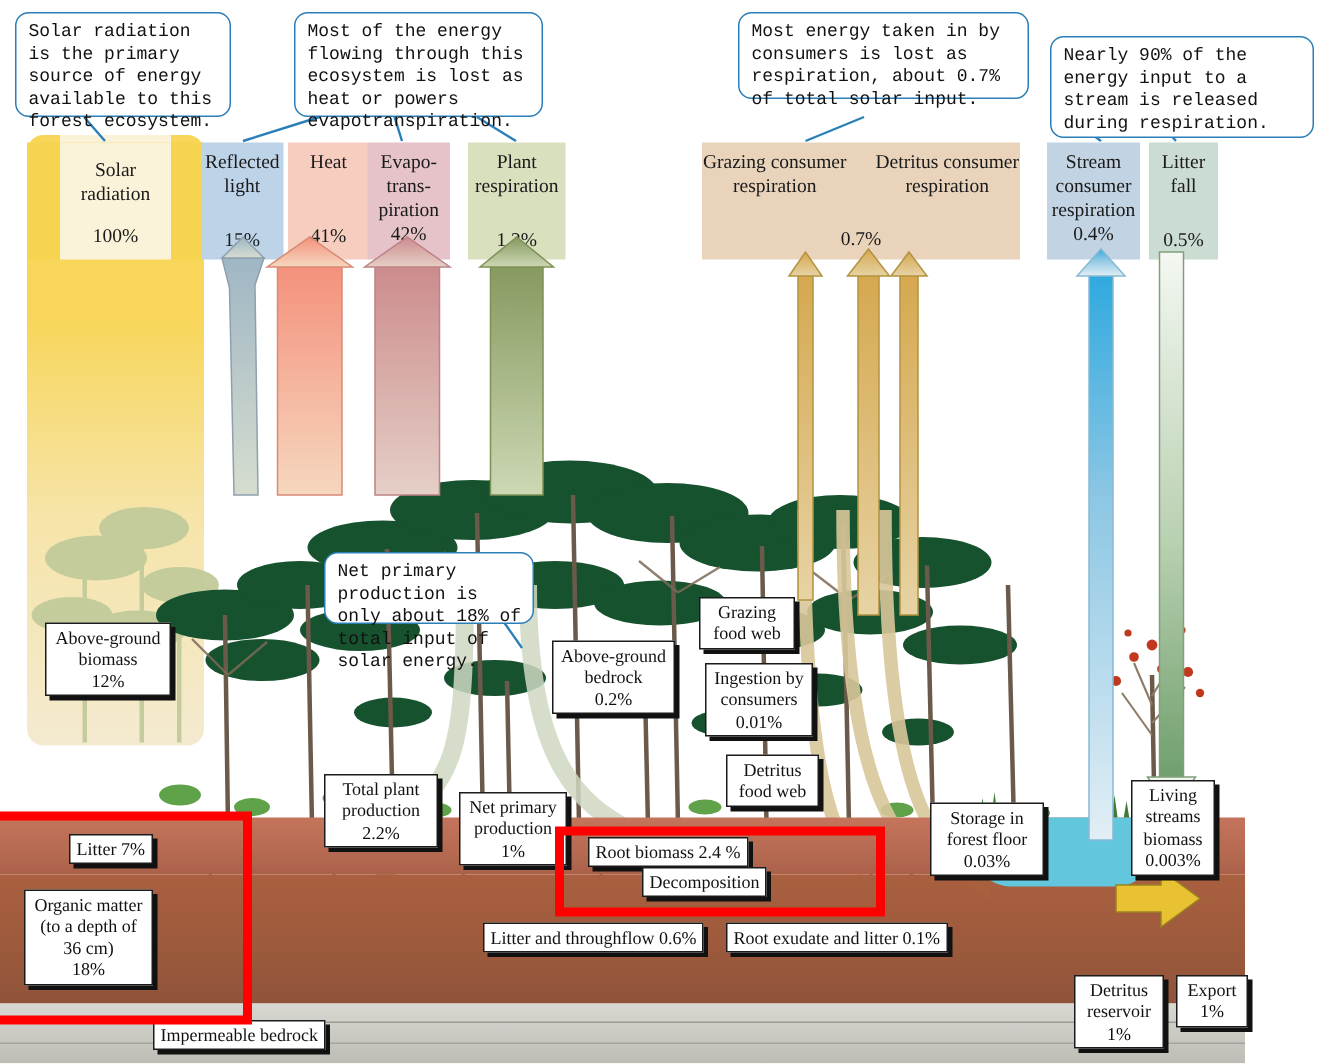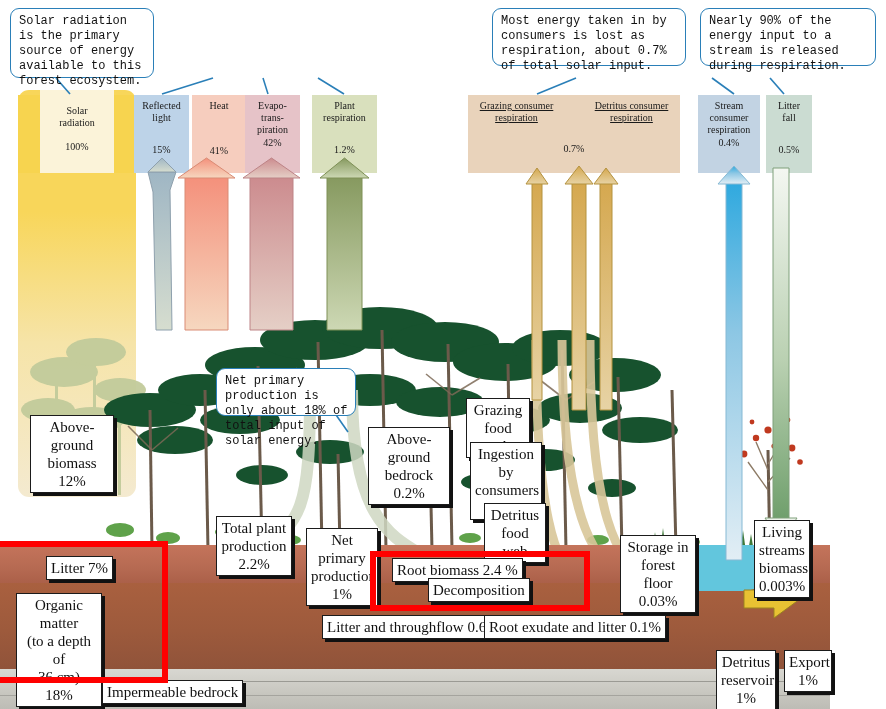--- a/index.html
+++ b/index.html
@@ -13,28 +13,28 @@
   
   .callout{
     border:1.6px solid #2a7fb8;border-radius:9px;background:#ffffff;
     font-size:12px;line-height:1.26;color:#111;padding:5px 7px 5px 8px;
     z-index:40;
     font-family:Liberation Mono, monospace;
   }
 
   
   .legend{
-    text-align:center;font-size:10px;line-height:1.22;color:#1a1a1a;
+    text-align:center;font-size:13px;line-height:1.22;color:#1a1a1a;
     padding-top:5px;z-index:20;
   }
 
   
   .lbl{
     background:#fff;border:1.1px solid #1b1b1b;color:#111;
-    font-size:15px;line-height:1.2;text-align:center;
+    font-size:12px;line-height:1.2;text-align:center;
     padding:2px 4px 2px 4px;
     box-shadow:3px 3px 0 0 #111;
     z-index:45;
   }
   .lbl.one{white-space:nowrap;}
 
   
   #scene{position:absolute;left:0;top:90px;width:830px;height:619px;overflow:hidden;}
   .sky{position:absolute;left:0;top:0;width:830px;height:455px;background:#ffffff;}
 
@@ -338,21 +338,21 @@
   </div>
 
   <div class="abs legend" style="left:312px;top:95px;width:65px;height:78px;background:#d9e0bd;">
     <div>Plant</div>
     <div>respiration</div>
     <div style="height:20px"></div>
     <div>1.2%</div>
   </div>
 
   <div class="abs legend" style="left:468px;top:95px;width:212px;height:78px;background:#e9d3bb;text-align:left;">
-    <div style="display:flex;gap:18px;text-decoration:underline;">
+    <div style="display:flex;gap:18px;">
       <div style="width:106px;text-align:center;">
         <div>Grazing consumer</div>
         <div>respiration</div>
       </div>
       <div style="width:106px;text-align:center;">
         <div>Detritus consumer</div>
         <div>respiration</div>
       </div>
     </div>
     <div style="text-align:center;margin-top:19px;">0.7%</div>
@@ -380,24 +380,25 @@
       <path d="M318 78 L344 94"></path>
       <path d="M576 78 L537 94"></path>
       <path d="M712 78 L734 94"></path>
       <path d="M770 78 L784 94"></path>
       <path d="M334 412 L348 432"></path>
     </g>
   </svg>
 
   <div class="abs callout" style="left:10px;top:8px;width:144px;height:70px;">Solar radiation is the primary source of energy available to this forest ecosystem.</div>
 
+  <div class="abs callout" style="left:196px;top:8px;width:166px;height:70px;">Most of the energy flowing through this ecosystem is lost as heat or powers evapotranspiration.</div>
 
   <div class="abs callout" style="left:492px;top:8px;width:194px;height:58px;">Most energy taken in by consumers is lost as respiration, about 0.7% of total solar input.</div>
 
-  <div class="abs callout" style="left:700px;top:8px;width:176px;height:58px;">Nearly 90% of the energy input to a stream is released during respiration.</div>
+  <div class="abs callout" style="left:700px;top:24px;width:176px;height:68px;">Nearly 90% of the energy input to a stream is released during respiration.</div>
 
   <div class="abs callout" style="left:216px;top:368px;width:140px;height:48px;">Net primary production is only about 18% of total input of solar energy.</div>
 
   <div class="abs lbl" style="left:30px;top:415px;width:84px;">
     <div>Above-ground</div>
     <div>biomass</div>
     <div>12%</div>
   </div>
 
   <div class="abs lbl" style="left:368px;top:427px;width:82px;">

